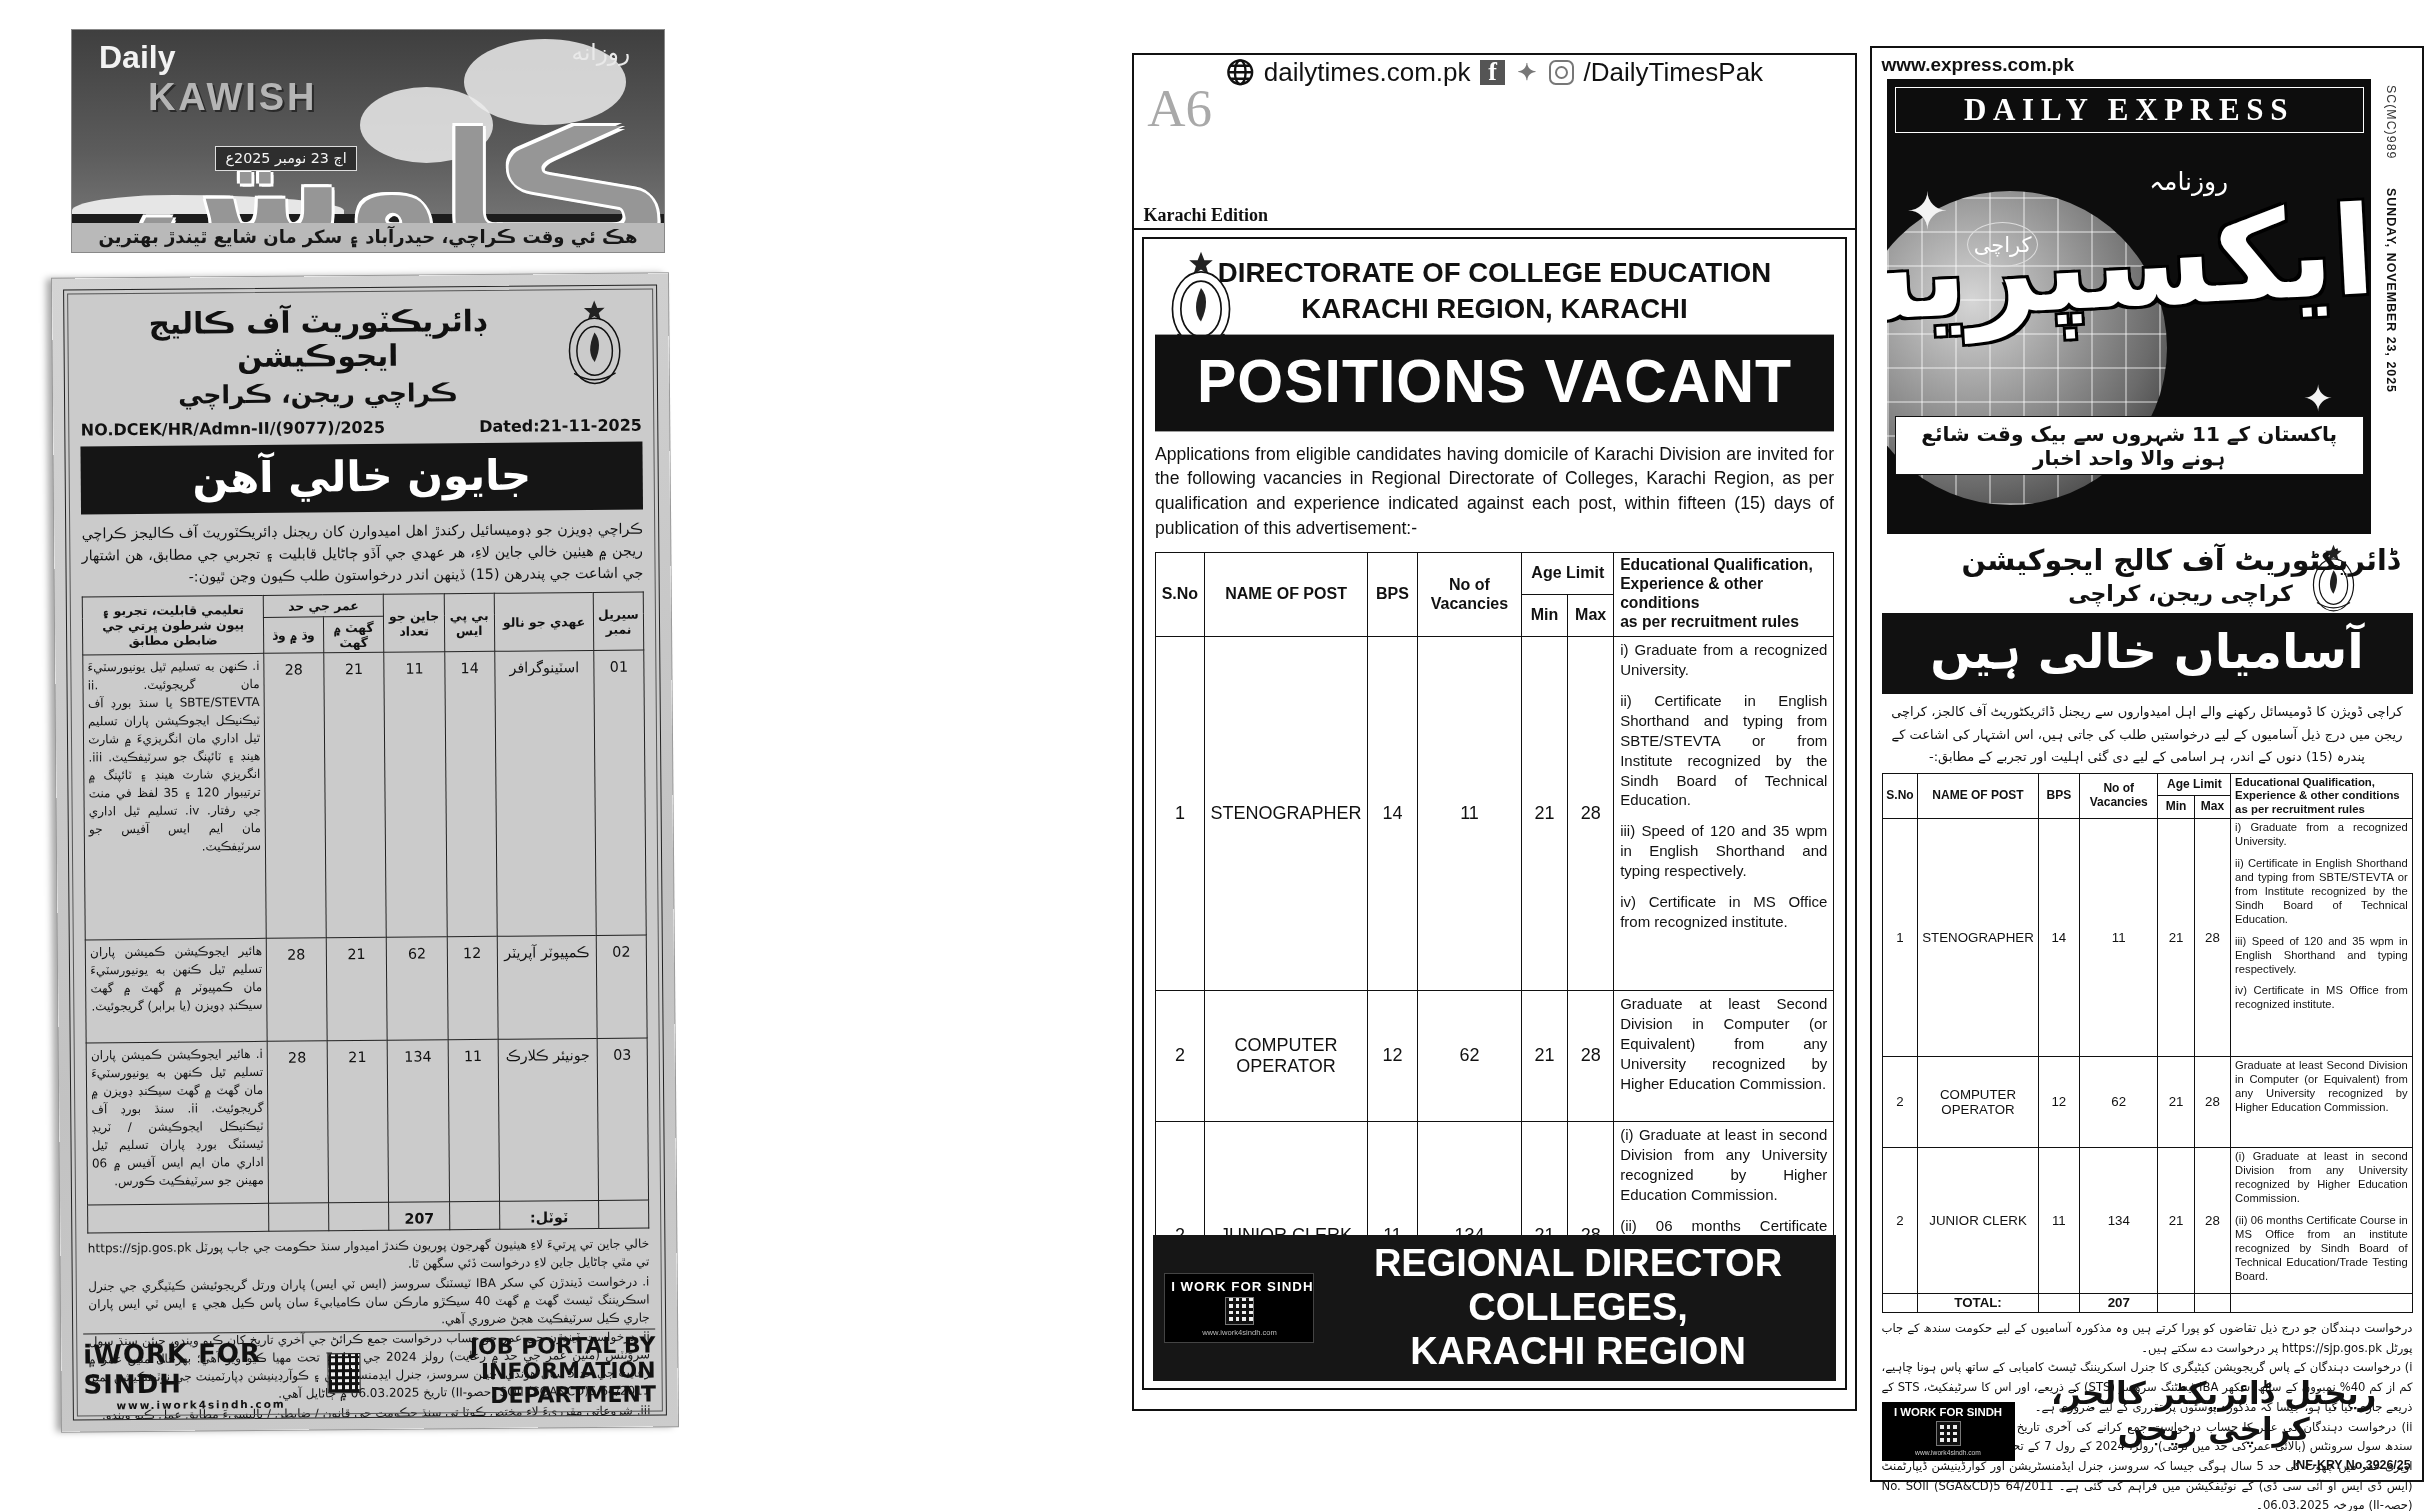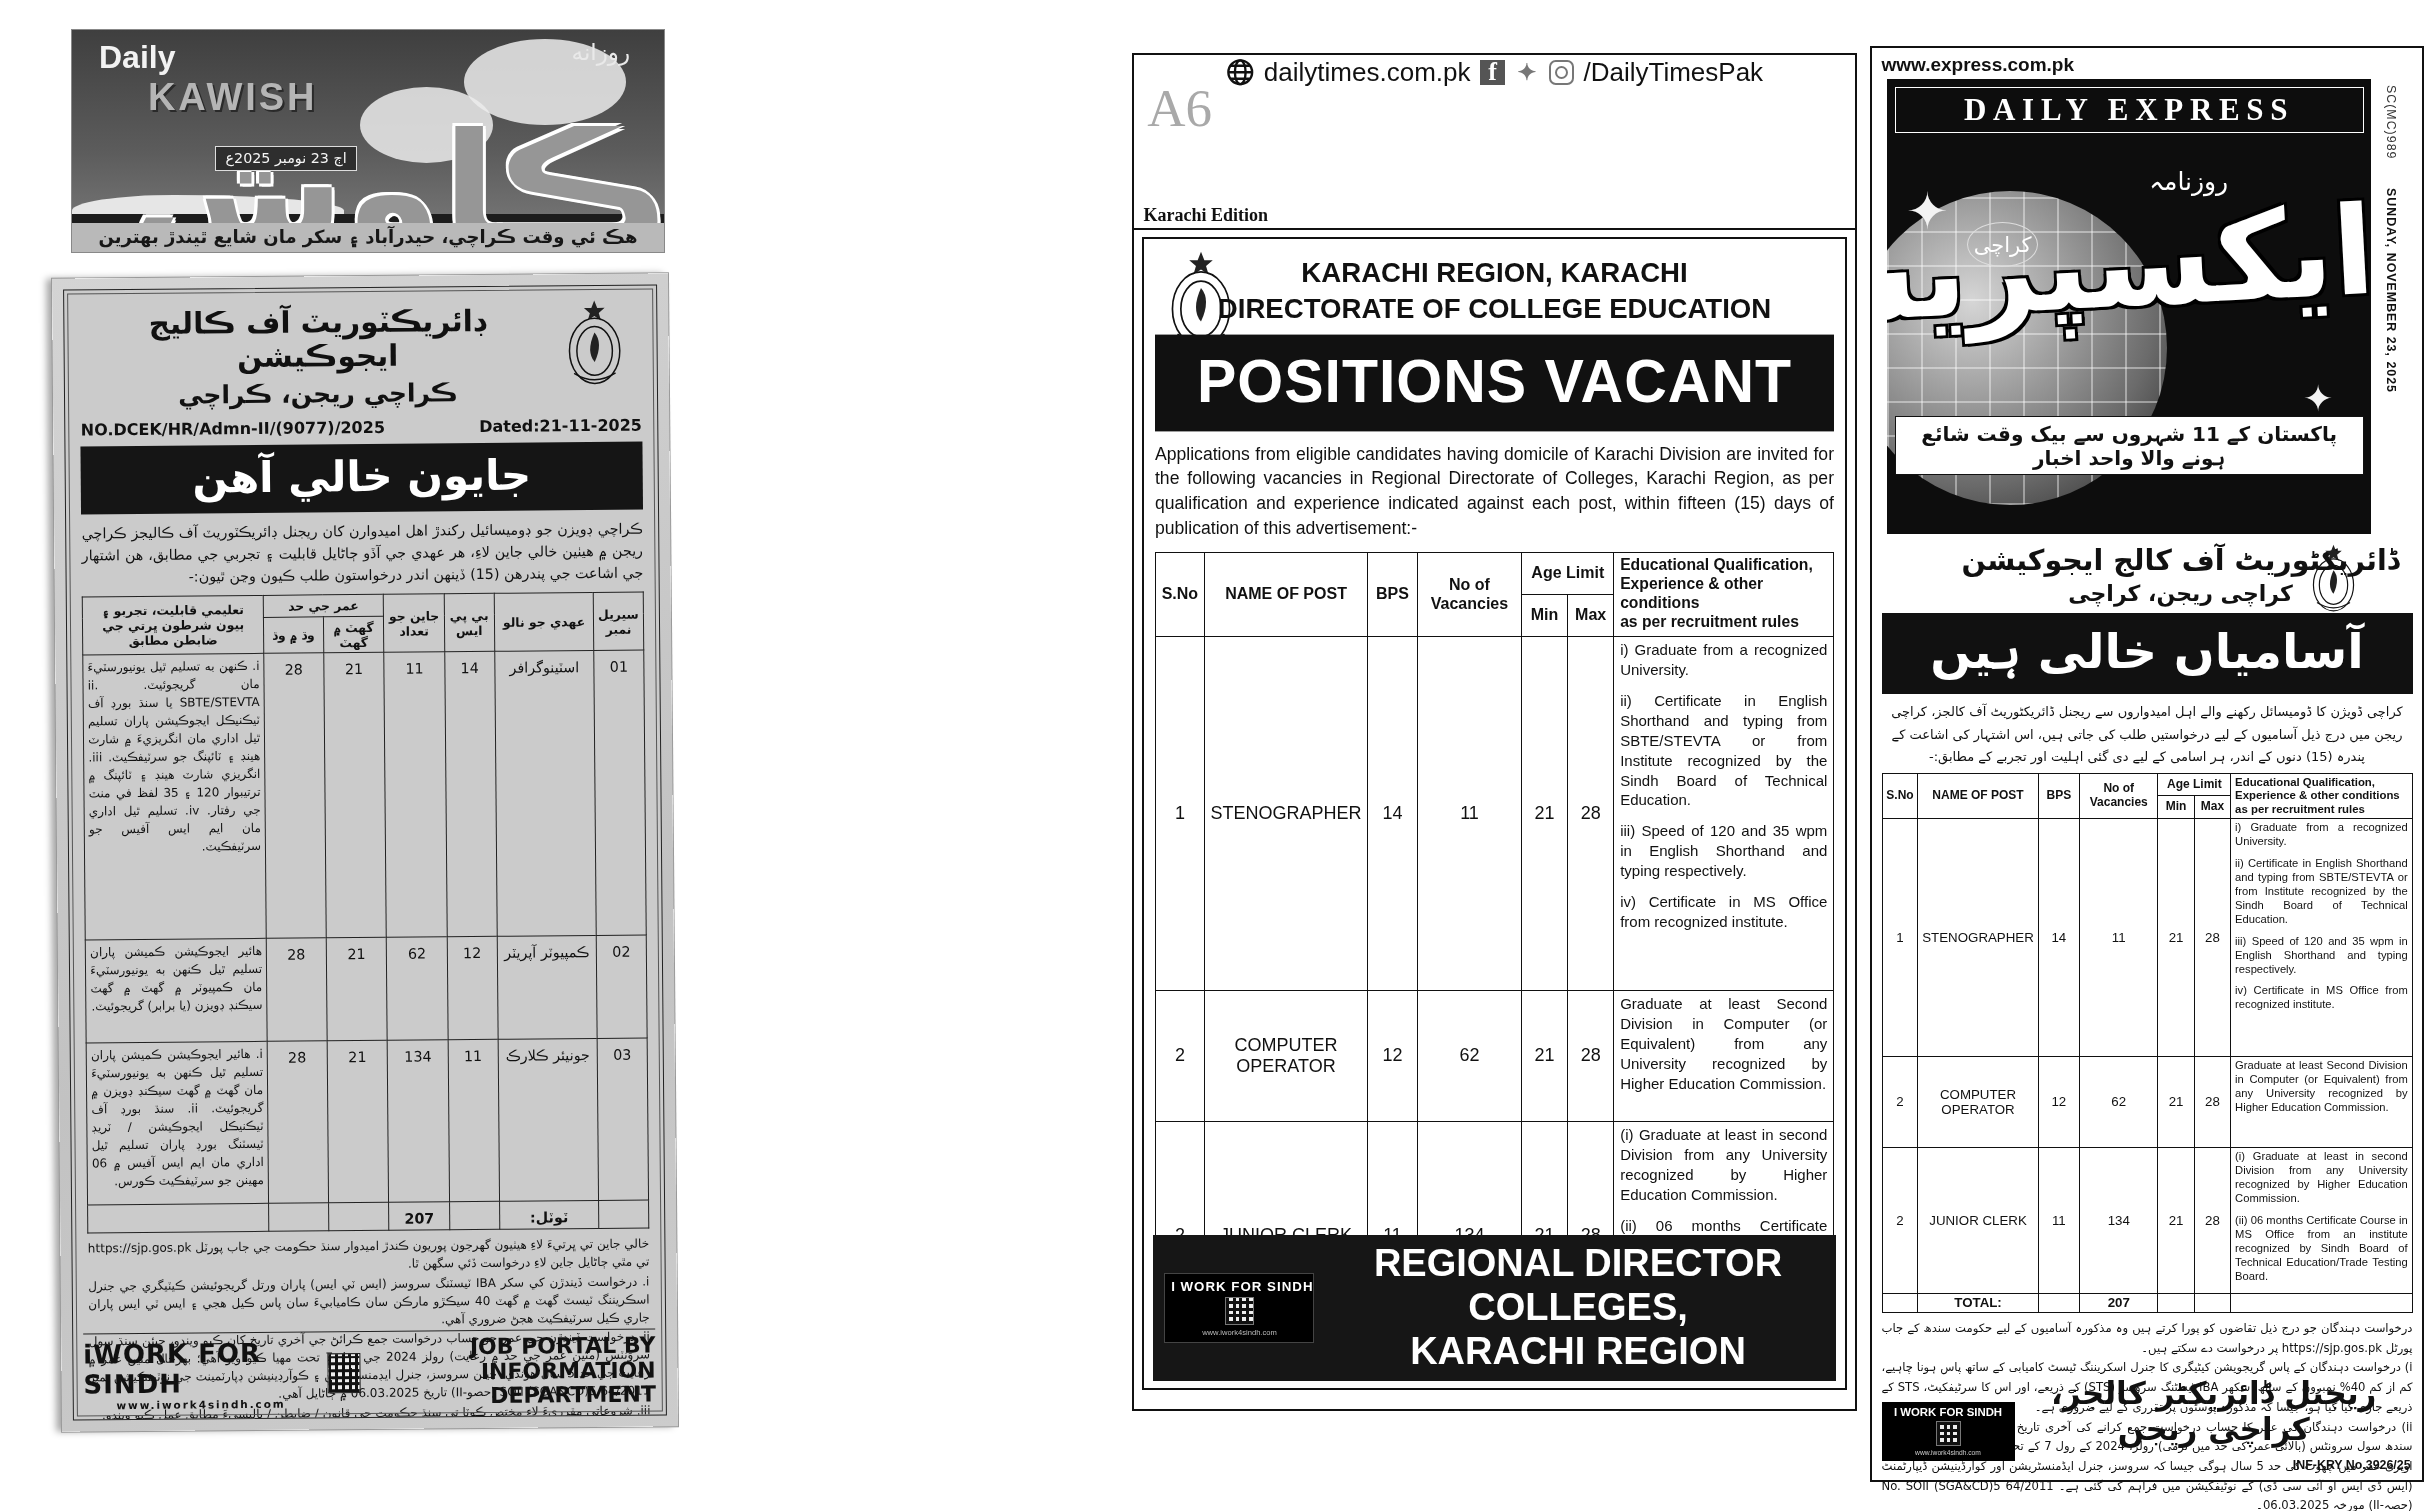--- a/index.html
+++ b/index.html
@@ -277,22 +277,22 @@
 
   <div class="t-ad">
     <svg class="t-crest" viewBox="0 0 100 120">
       <polygon points="50,2 54,12 64,12 56,19 59,29 50,23 41,29 44,19 36,12 46,12" fill="#222"></polygon>
       <ellipse class="ln" cx="50" cy="70" rx="34" ry="44"></ellipse>
       <ellipse class="ln" cx="50" cy="70" rx="24" ry="33"></ellipse>
       <path d="M50 45 q12 14 0 40 q-12 -14 0 -40" fill="#222"></path>
       <path class="ln" d="M22 100 q28 18 56 0"></path>
     </svg>
     <div class="t-dept">
+      <div>DIRECTORATE OF COLLEGE EDUCATION</div>
       <div>KARACHI REGION, KARACHI</div>
-      <div>DIRECTORATE OF COLLEGE EDUCATION</div>
     </div>
     <div class="t-banner">POSITIONS VACANT</div>
     <div class="t-intro">Applications from eligible candidates having domicile of Karachi Division are invited for the following vacancies in Regional Directorate of Colleges, Karachi Region, as per qualification and experience indicated against each post, within fifteen (15) days of publication of this advertisement:-</div>
 
     <table class="t-table">
       <colgroup>
           <col style="width:6%">
           <col style="width:20%">
           <col style="width:7.5%">
           <col style="width:16%">

